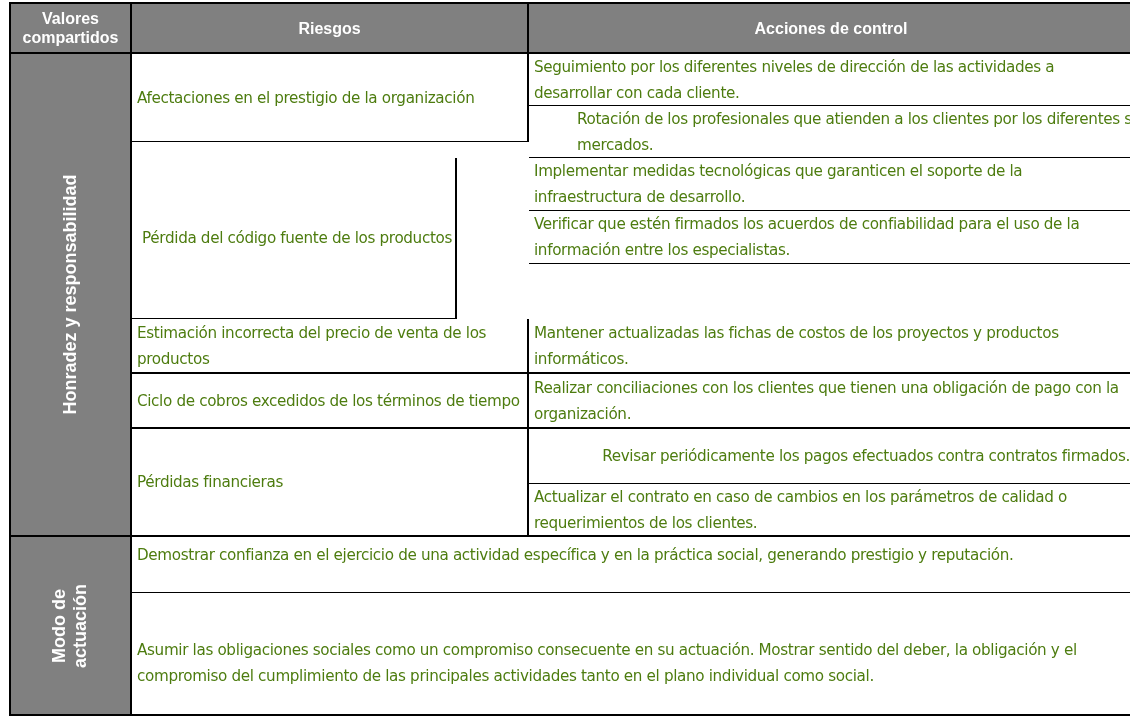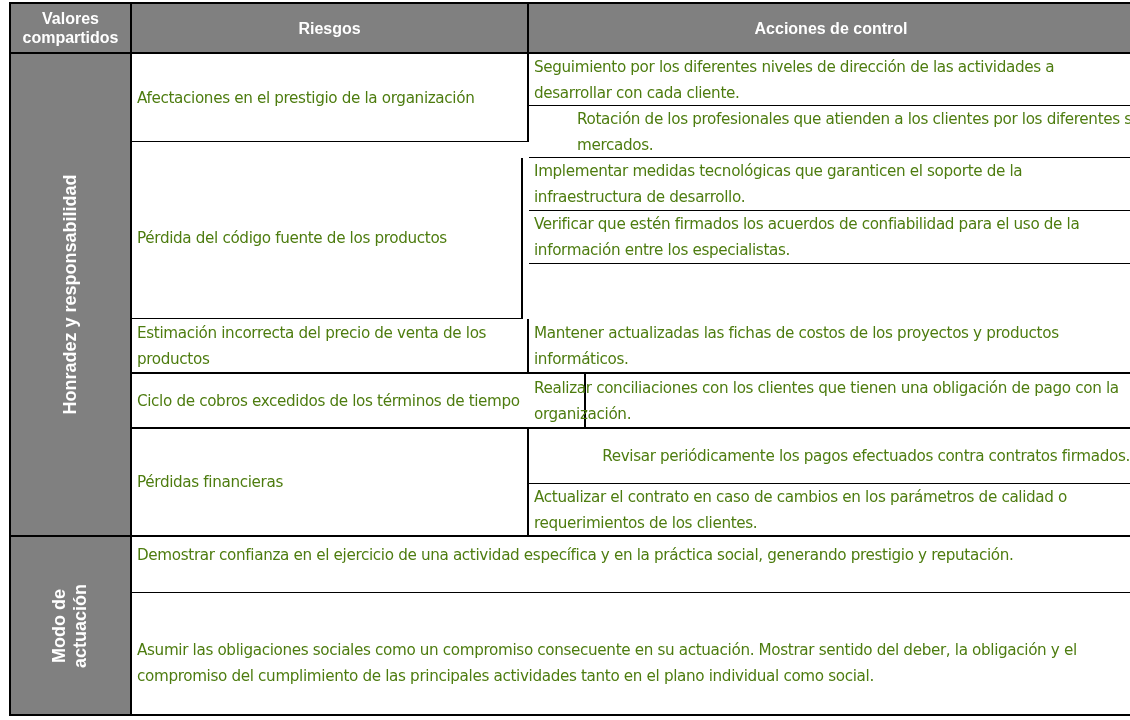--- a/index.html
+++ b/index.html
@@ -42,38 +42,38 @@
   <div class="cell txt vb hb1" style="left:121px;top:50px;width:397px;height:88px;">
     <span>Afectaciones en el prestigio de la organización</span>
   </div>
   <div class="cell txt hb1" style="left:518px;top:50px;width:604px;height:52px;">
     <span>Seguimiento por los diferentes niveles de dirección de las actividades a desarrollar con cada cliente.</span>
   </div>
   <div class="cell txt hb1" style="left:518px;top:102px;width:728px;height:52px;padding-left:48px;">
     <span>Rotación de los profesionales que atienden a los clientes por los diferentes segmentos de mercados.</span>
   </div>
 
-  <div class="cell txt vb hb1" style="left:121px;top:154px;width:391px;height:161px;">
+  <div class="cell txt vb hb1" style="left:121px;top:154px;width:325px;height:161px;justify-content:flex-end;">
     <span>Pérdida del código fuente de los productos</span>
   </div>
   <div class="cell txt hb1" style="left:518px;top:154px;width:604px;height:53px;">
     <span>Implementar medidas tecnológicas que garanticen el soporte de la infraestructura de desarrollo.</span>
   </div>
   <div class="cell txt hb1" style="left:518px;top:207px;width:604px;height:53px;">
     <span>Verificar que estén firmados los acuerdos de confiabilidad para el uso de la información entre los especialistas.</span>
   </div>
 
   <div class="cell txt vb hb2" style="left:121px;top:315px;width:397px;height:55px;">
     <span>Estimación incorrecta del precio de venta de los productos</span>
   </div>
   <div class="cell txt hb2" style="left:518px;top:315px;width:604px;height:55px;">
     <span>Mantener actualizadas las fichas de costos de los proyectos y productos informáticos.</span>
   </div>
 
-  <div class="cell txt vb hb2" style="left:121px;top:370px;width:454px;height:55px;">
+  <div class="cell txt vb hb2" style="left:121px;top:370px;width:397px;height:55px;">
     <span>Ciclo de cobros excedidos de los términos de tiempo</span>
   </div>
   <div class="cell txt hb2" style="left:518px;top:370px;width:604px;height:55px;">
     <span>Realizar conciliaciones con los clientes que tienen una obligación de pago con la organización.</span>
   </div>
 
   <div class="cell txt vb hb2" style="left:121px;top:425px;width:397px;height:108px;">
     <span>Pérdidas financieras</span>
   </div>
   <div class="cell txt hb1" style="left:518px;top:425px;width:604px;height:55px;justify-content:flex-end;">

